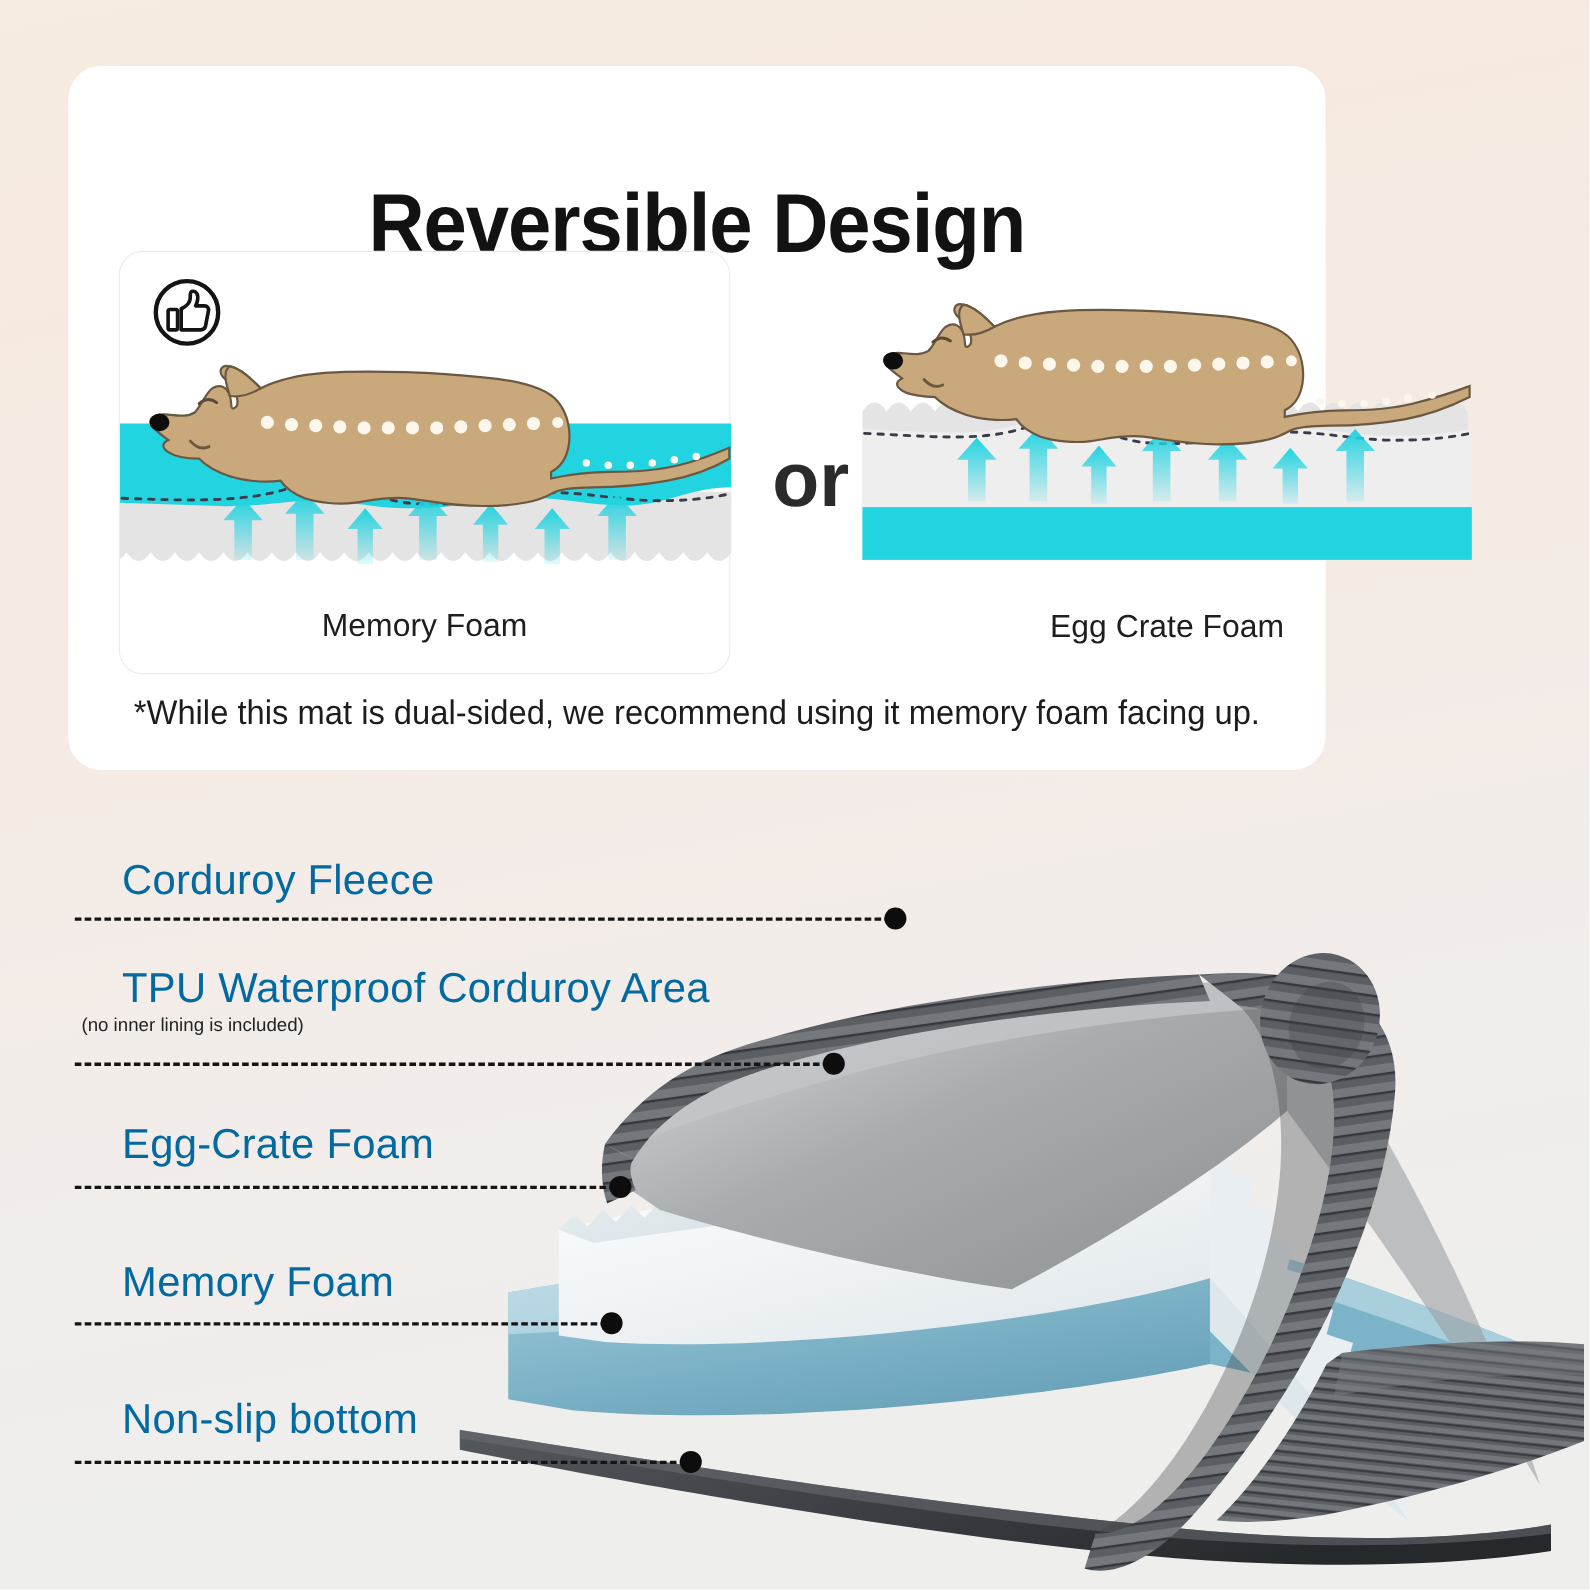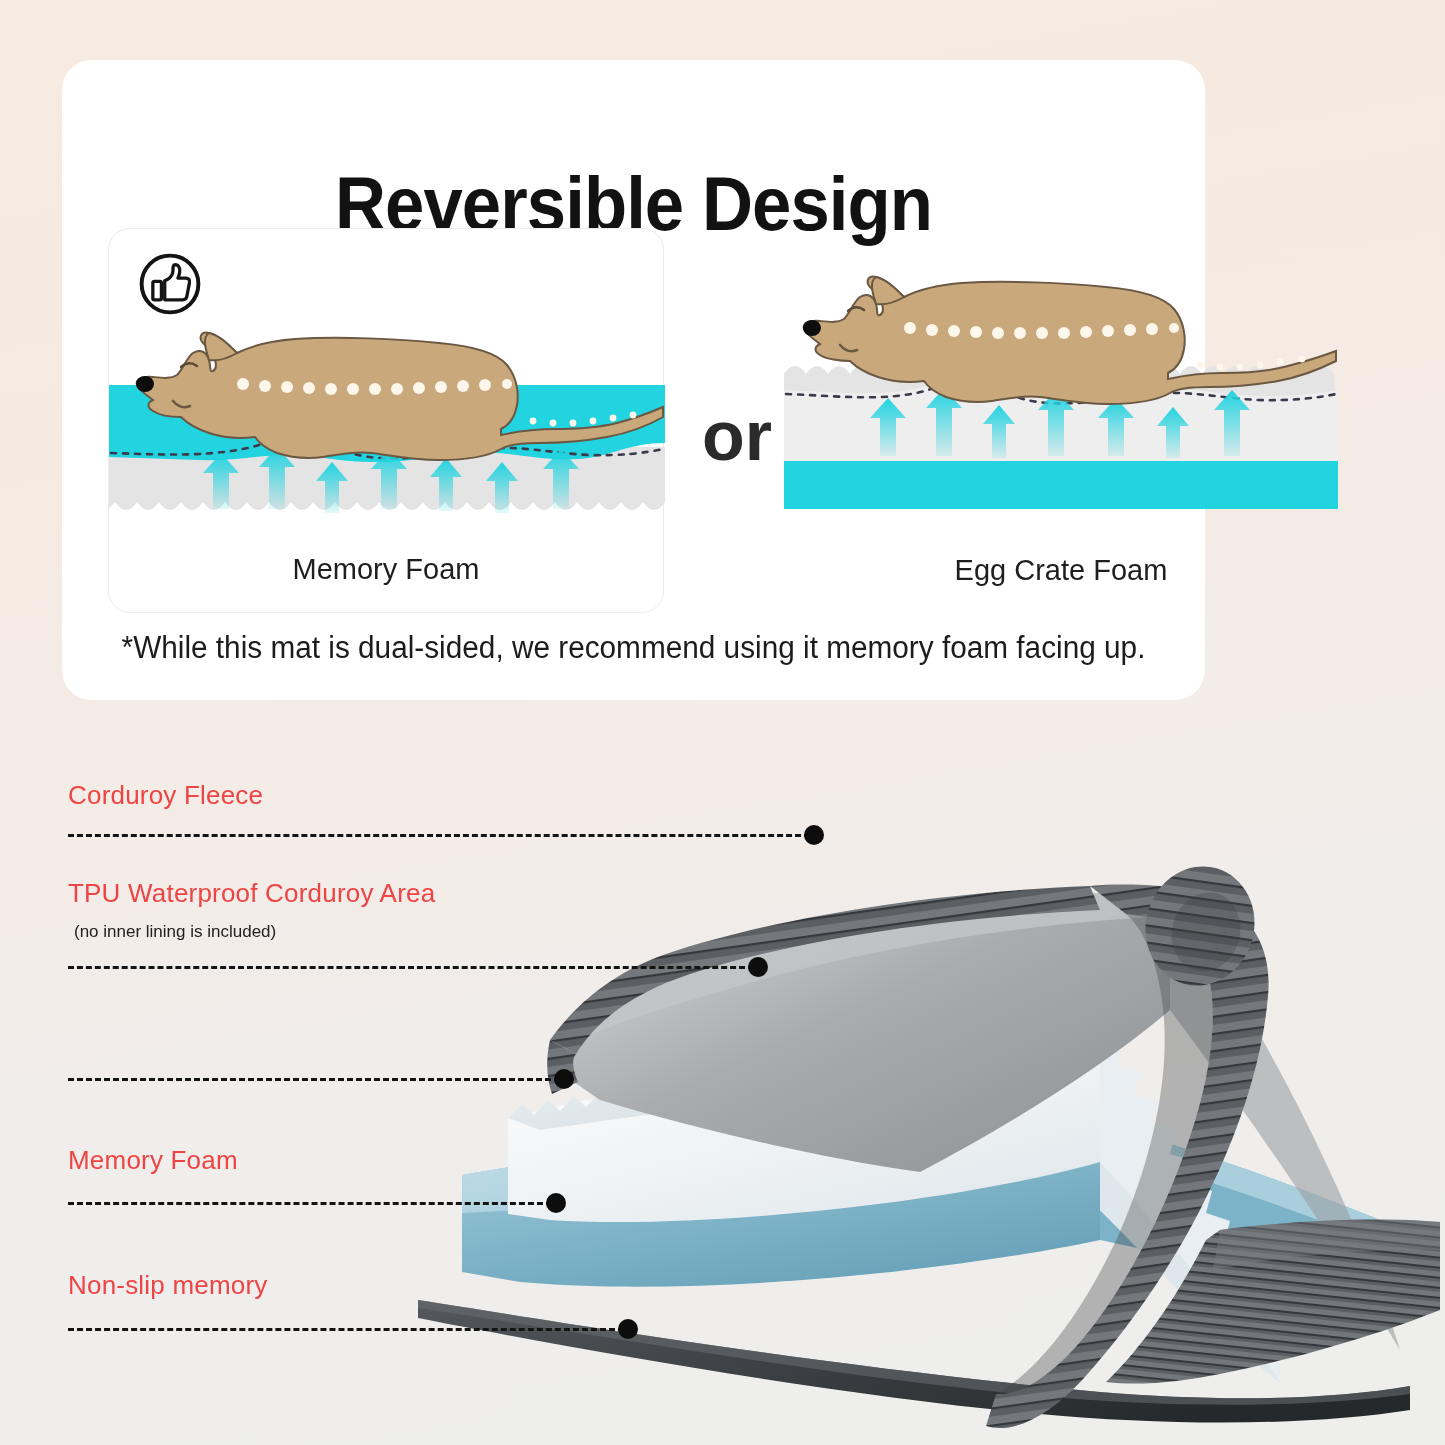--- a/index.html
+++ b/index.html
@@ -116,25 +116,26 @@
   .layers-section {
     position: absolute;
     left: 0;
     top: 700px;
     width: 1445px;
     height: 745px;
   }
 
   .layer-label {
     position: absolute;
-    font-size: 26px;
-    color: #ef4444;
+    font-size: 38px;
+    color: #0369a1;
     white-space: nowrap;
     font-family: "Liberation Sans", sans-serif;
     letter-spacing: 0.2px;
+    margin-left: 43px;
   }
   .layer-sublabel {
     position: absolute;
     font-size: 17px;
     color: #222222;
     white-space: nowrap;
     font-family: "Liberation Sans", sans-serif;
   }
   .leader {
     position: absolute;
@@ -521,24 +522,25 @@
 
   <div class="layer-label" style="left:68px; top:80px;">Corduroy Fleece</div>
   <div class="leader" style="left:68px; top:134px; width:742px;"></div>
   <div class="leader-dot" style="left:804px; top:125px;"></div>
 
   <div class="layer-label" style="left:68px; top:178px;">TPU Waterproof Corduroy Area</div>
   <div class="layer-sublabel" style="left:74px; top:222px;">(no inner lining is included)</div>
   <div class="leader" style="left:68px; top:266px; width:686px;"></div>
   <div class="leader-dot" style="left:748px; top:257px;"></div>
 
+  <div class="layer-label" style="left:68px; top:320px;">Egg-Crate Foam</div>
   <div class="leader" style="left:68px; top:378px; width:492px;"></div>
   <div class="leader-dot" style="left:554px; top:369px;"></div>
 
   <div class="layer-label" style="left:68px; top:445px;">Memory Foam</div>
   <div class="leader" style="left:68px; top:502px; width:484px;"></div>
   <div class="leader-dot" style="left:546px; top:493px;"></div>
 
-  <div class="layer-label" style="left:68px; top:570px;">Non-slip memory</div>
+  <div class="layer-label" style="left:68px; top:570px;">Non-slip bottom</div>
   <div class="leader" style="left:68px; top:628px; width:556px;"></div>
   <div class="leader-dot" style="left:618px; top:619px;"></div>
 
 </div>
 
 </body></html>

